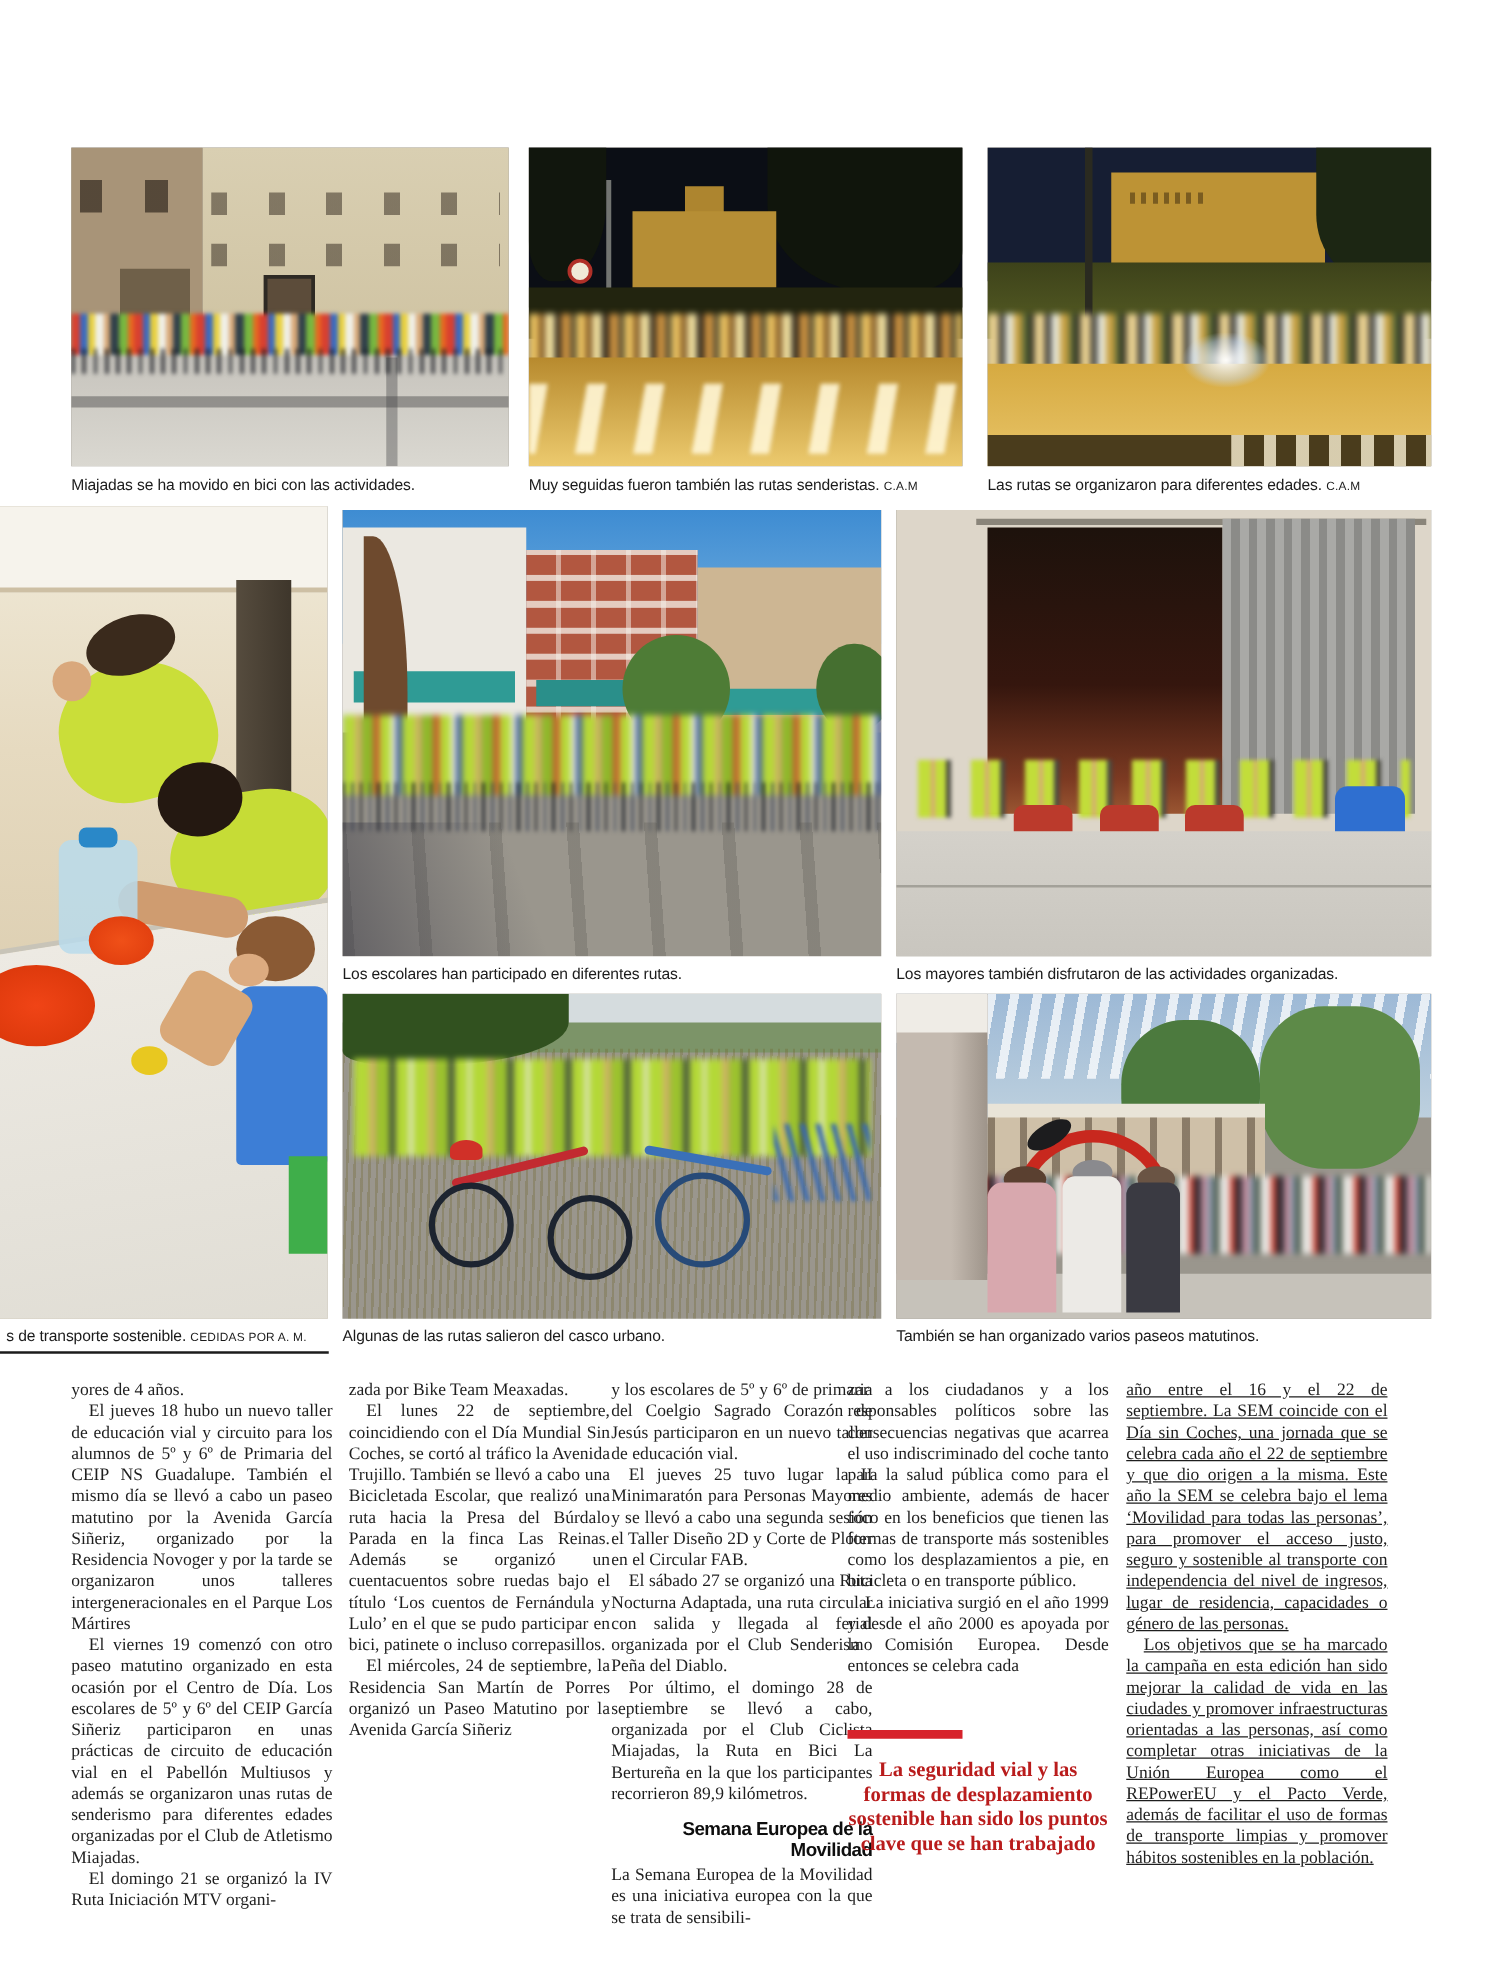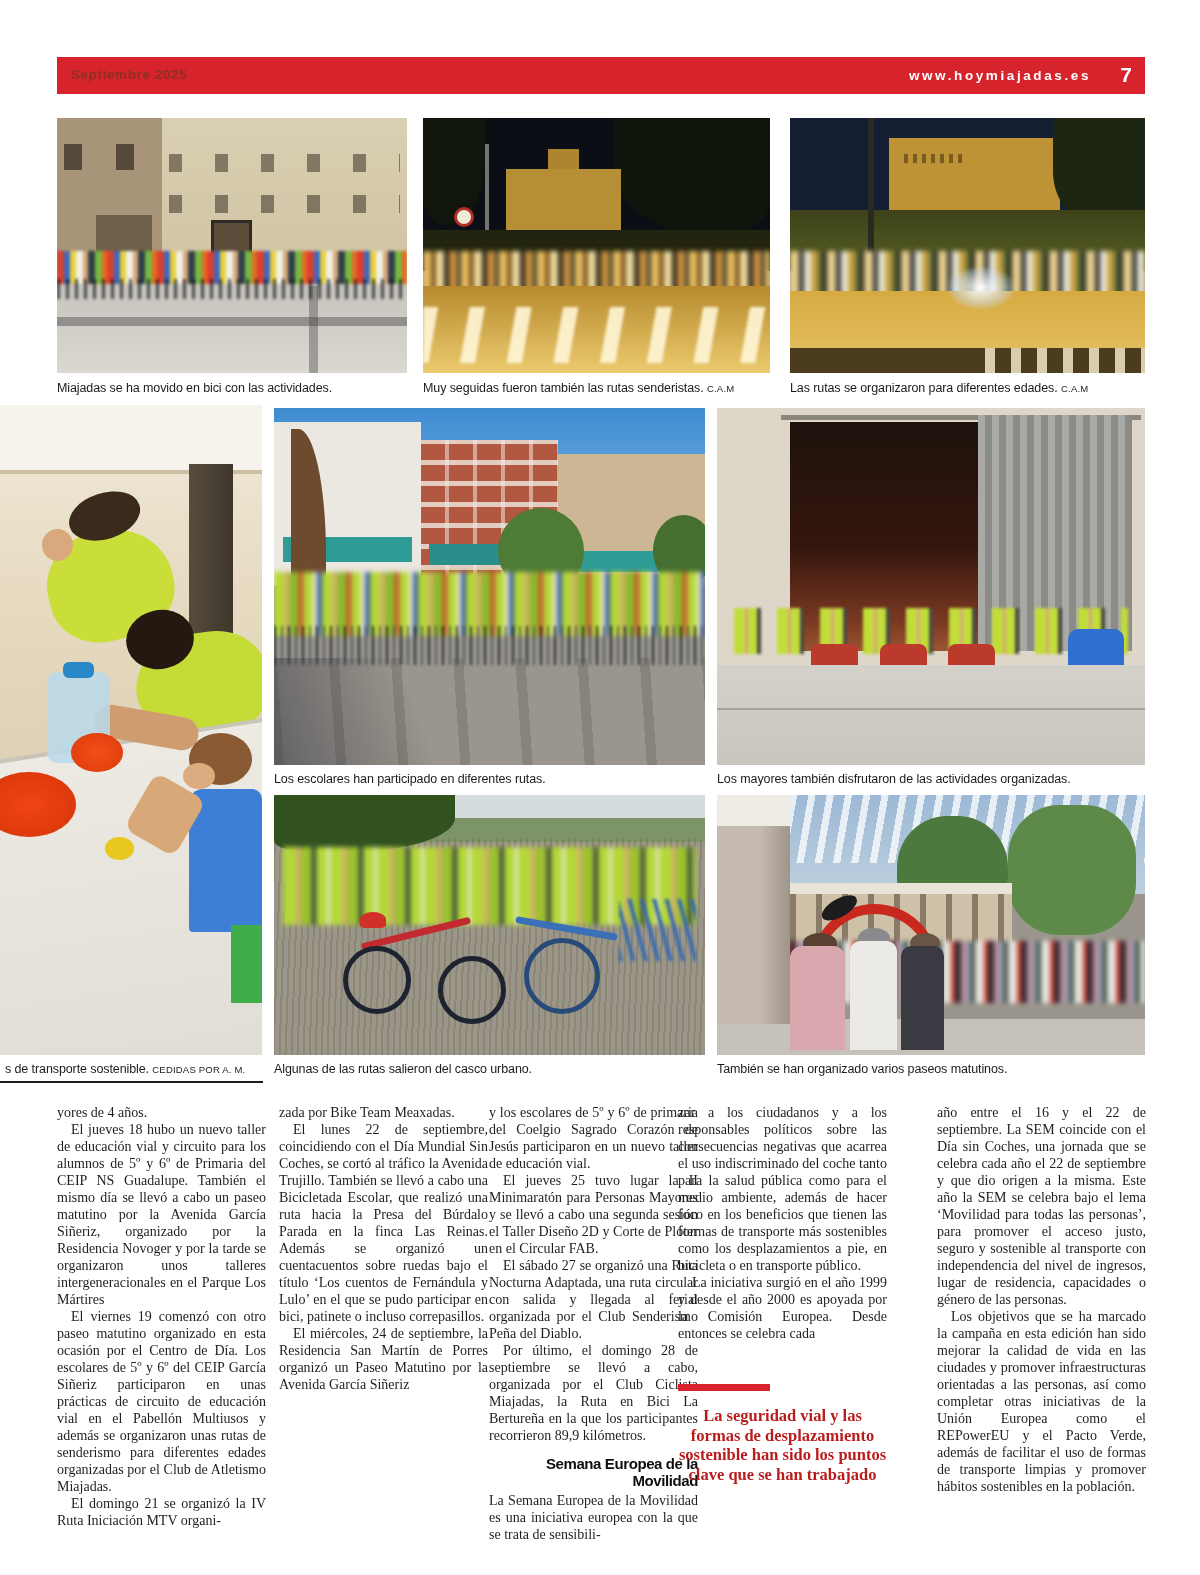--- a/index.html
+++ b/index.html
@@ -159,37 +159,32 @@
   .capC{left:790px;top:381px;width:355px;}
   .capM1{left:274px;top:772px;width:431px;}
   .capM2{left:717px;top:772px;width:428px;}
   .capT{left:5px;top:1062px;width:258px;}
   .capL1{left:274px;top:1062px;width:431px;}
   .capL2{left:717px;top:1062px;width:428px;}
   .endline{position:absolute;left:0;top:1081px;width:263px;height:2px;background:#1c1c1c;}
 
   
   .col{position:absolute;top:1104px;width:209px;height:450px;font-family:"Liberation Serif",serif;font-size:14px;line-height:17px;text-align:justify;color:#1e1e1e;}
-  .c1{left:57px;} .c2{left:279px;} .c3{left:489px;} .c4{left:678px;} .c5{left:937px;}
+  .c1{left:57px;} .c2{left:279px;} .c3{left:489px;} .c4{left:678px;} .c5{left:901px;text-decoration:underline;}
   .col p{margin:0;}
   .col p.ind{text-indent:14px;}
   .subhead{font-family:"Liberation Sans",sans-serif;font-weight:bold;font-size:15px;letter-spacing:-.4px;margin:11px 0 3px;color:#0e0e0e;text-align:right;}
   .qrule{width:92px;height:7px;background:#d7232b;margin:42px 0 15px;}
   .pullquote{font-family:"Liberation Serif",serif;font-weight:bold;font-size:16.5px;line-height:19.5px;color:#b91c1c;text-align:center;}
 </style>
 </head>
 <body>
 
 <div class="page">
 
-  <div class="headerbar">
-    <span class="month">Septiembre 2025</span>
-    <span class="site">www.hoymiajadas.es</span>
-    <span class="pagenum">7</span>
-  </div>
 
   <div class="photo phA">
     <div class="part pA-bldgR"></div>
     <div class="part pA-bldgL"></div>
     <div class="part pA-winrow pA-w1"></div>
     <div class="part pA-winrow pA-w2"></div>
     <div class="part pA-winrow pA-w3"></div>
     <div class="part pA-store"></div>
     <div class="part pA-pic"></div>
     <div class="part pA-pave"></div>

